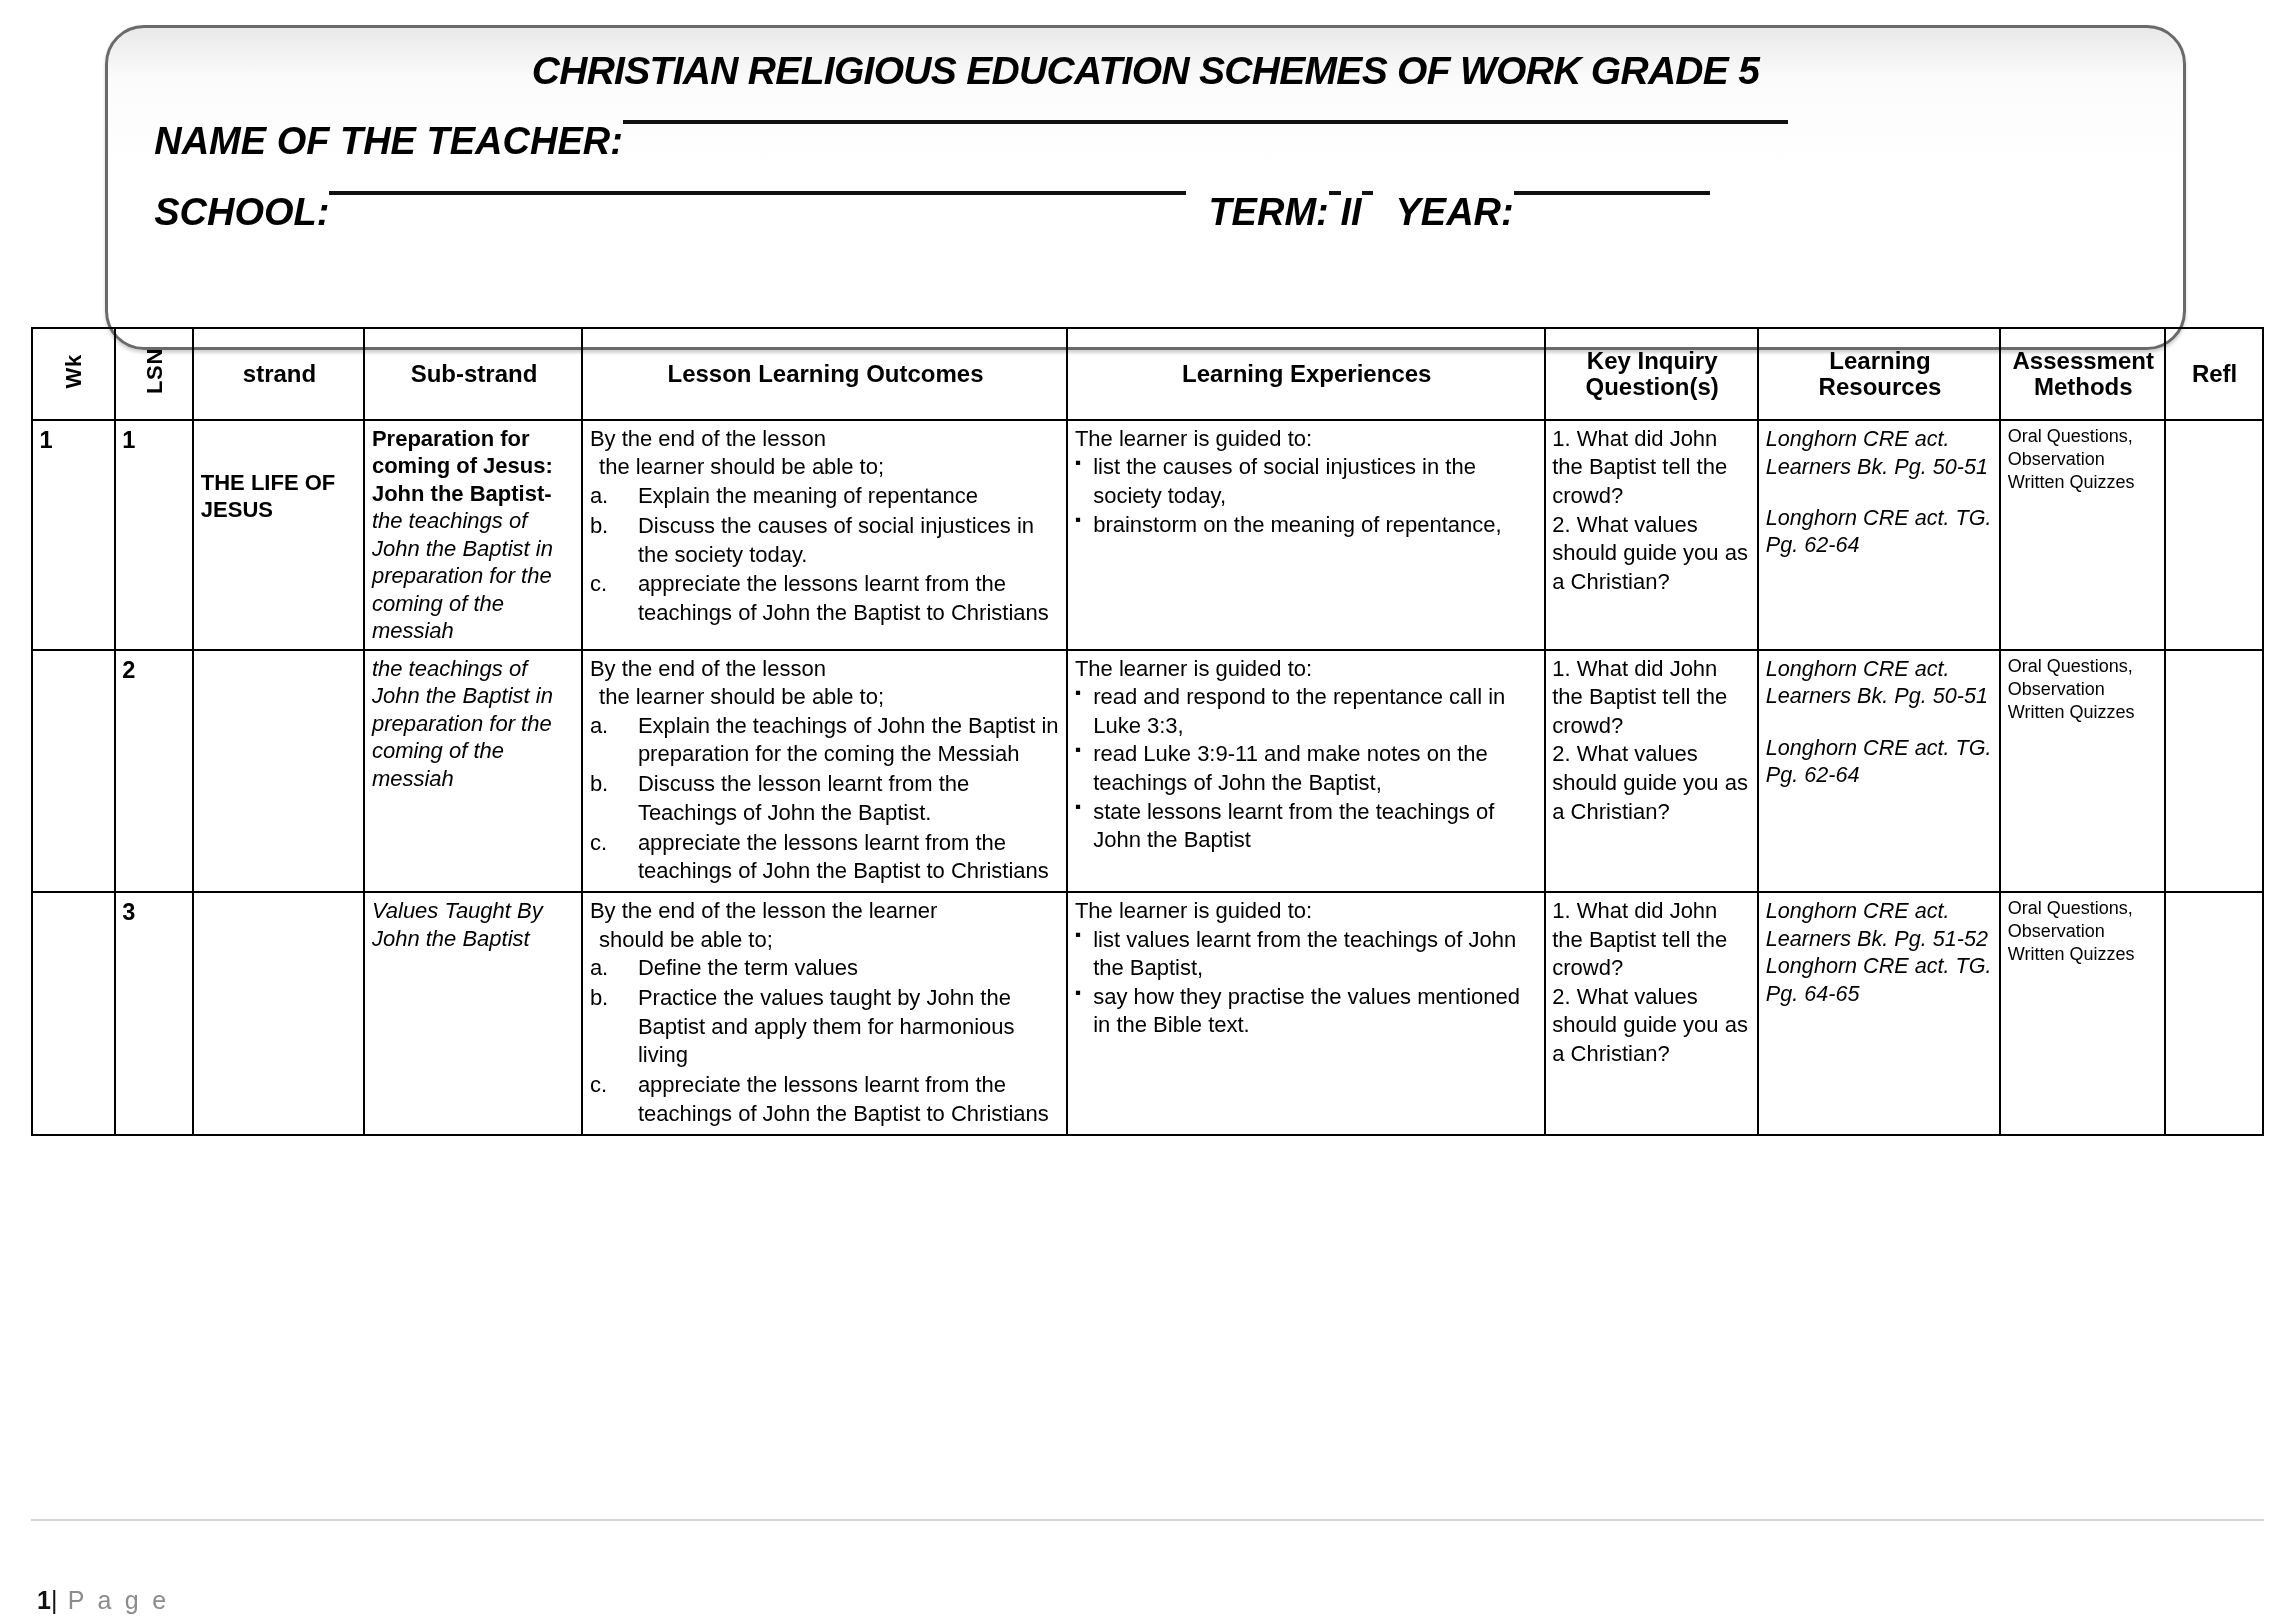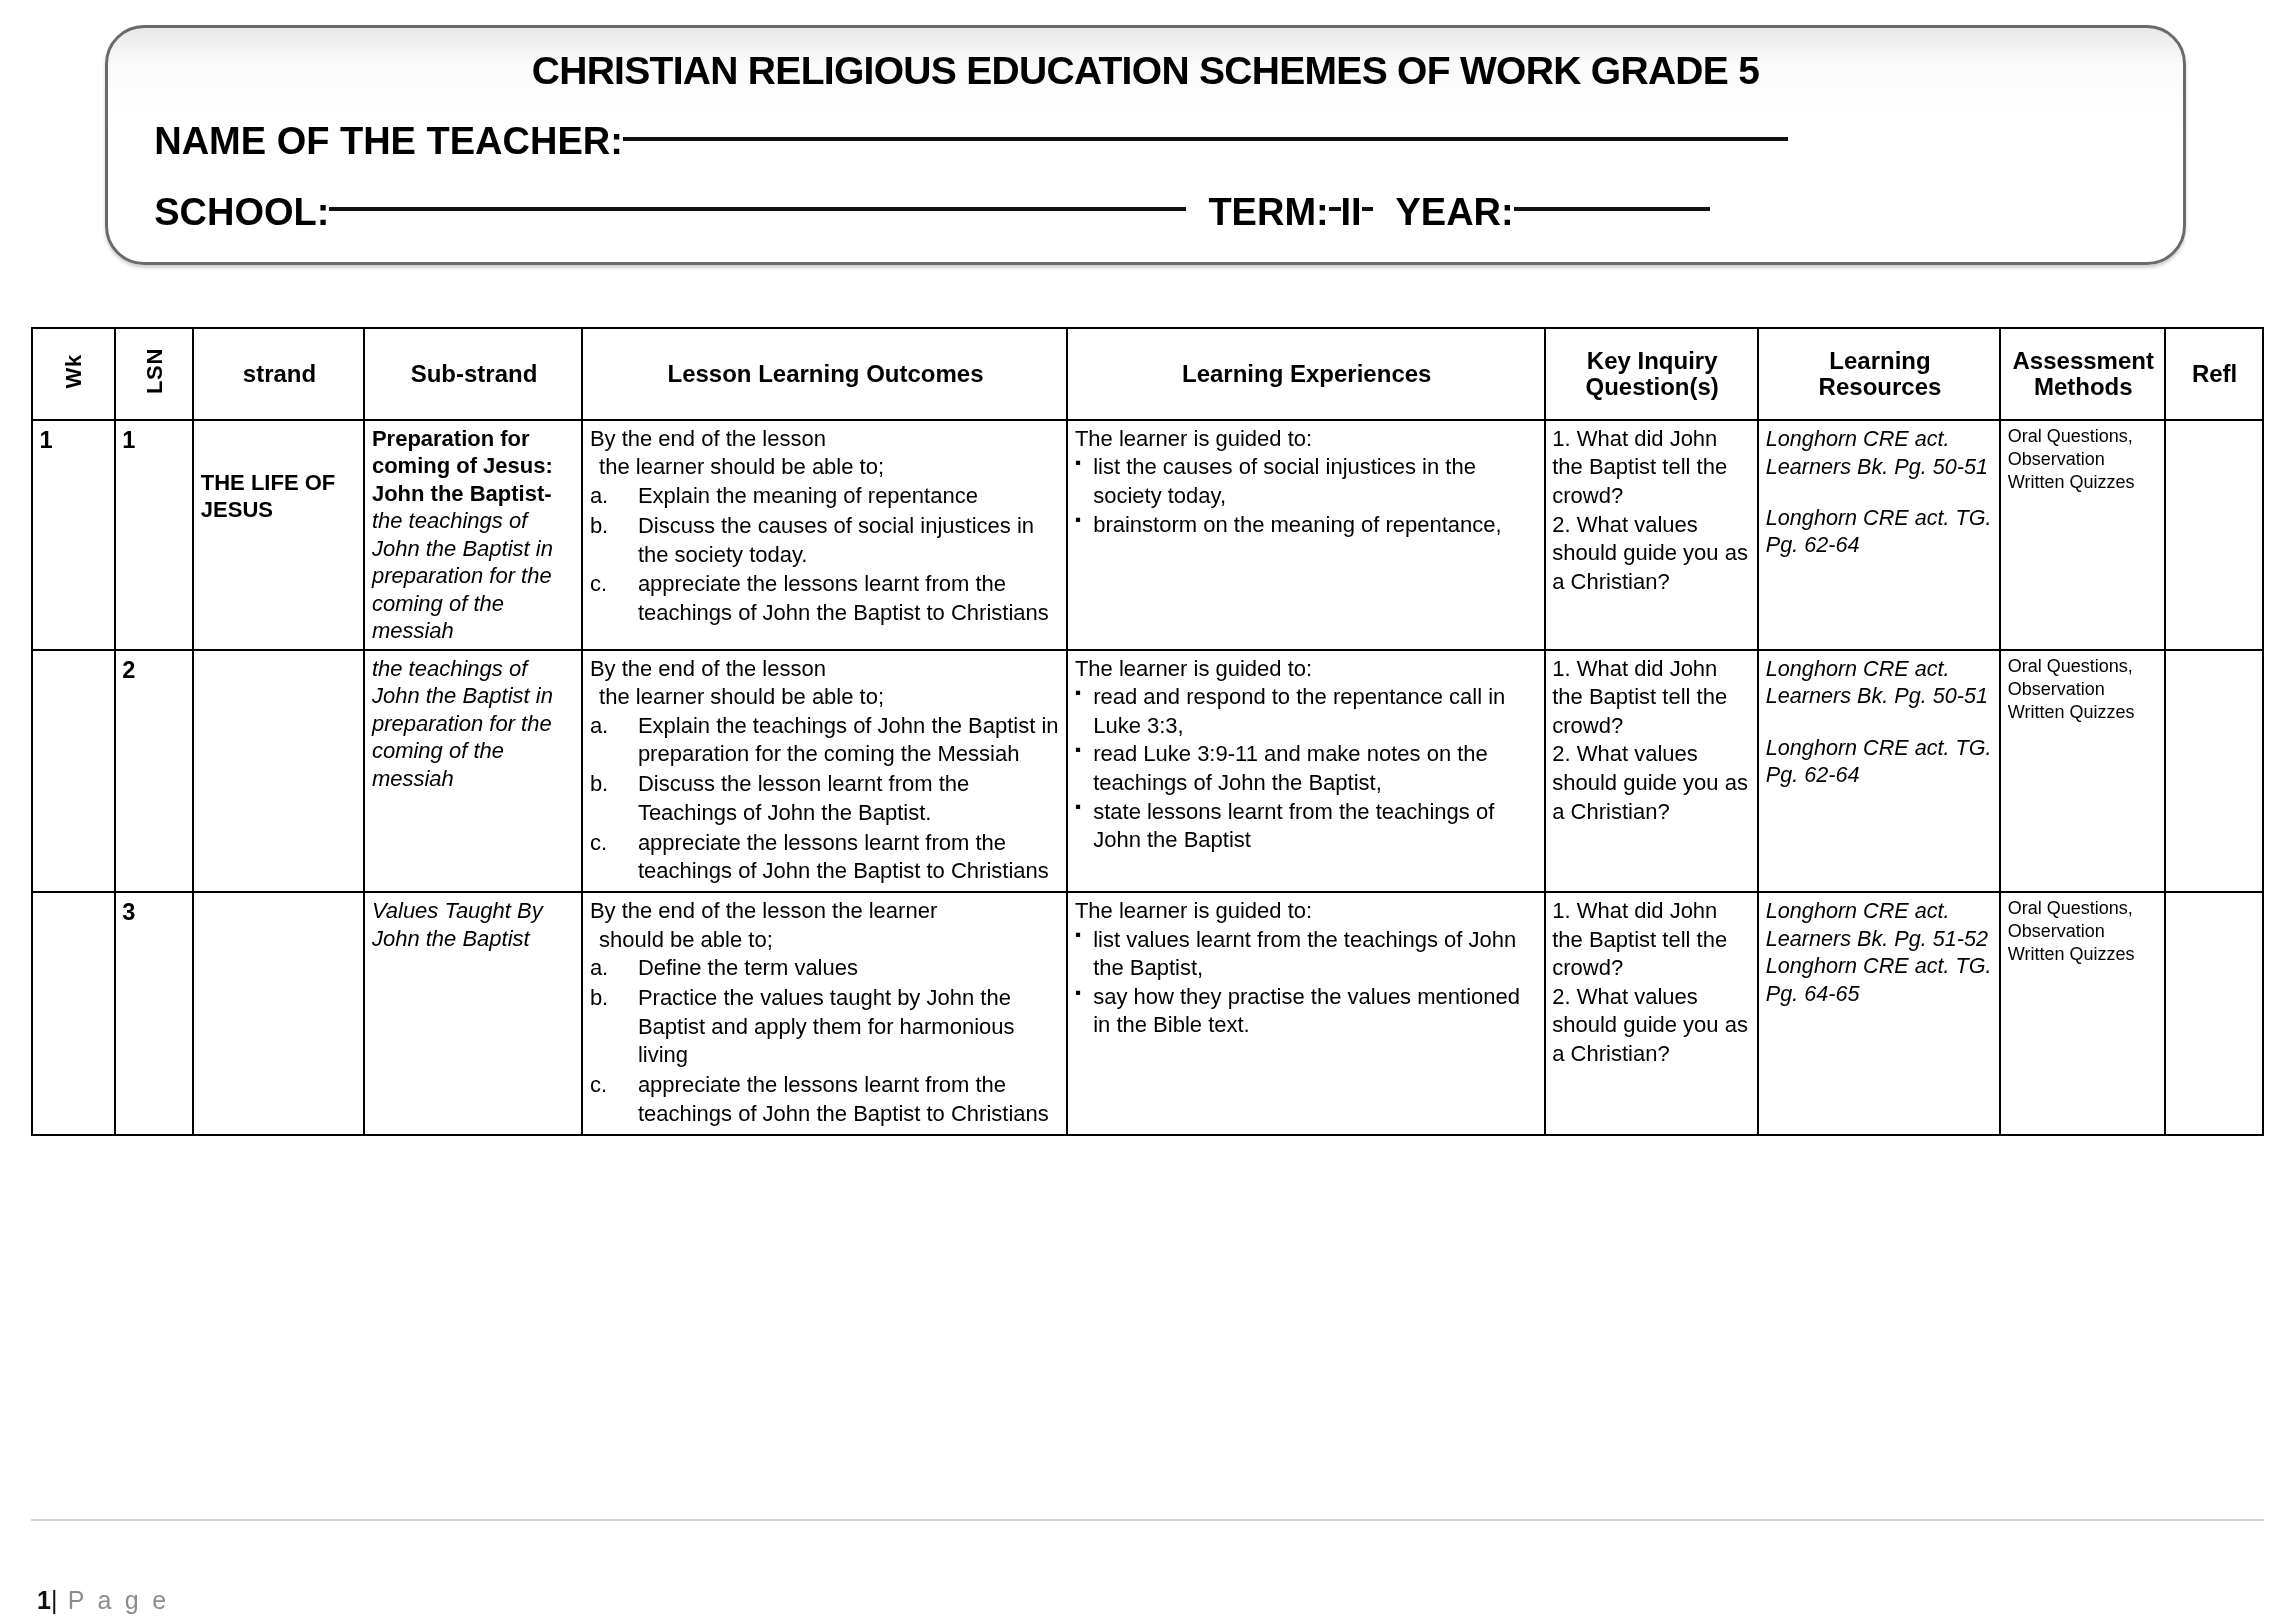--- a/index.html
+++ b/index.html
@@ -12,25 +12,26 @@
     position: relative;
     overflow: hidden;
   }
 
   
   .header-box {
     position: absolute;
     left: 105px;
     top: 25px;
     width: 2081px;
-    height: 240px;
+    height: 325px;
     border: 3.3px solid #6a6a6a;
     border-radius: 39px;
     background: linear-gradient(180deg,#e9e9e9 0%,#fbfbfb 16%,#ffffff 45%,#ffffff 100%);
     box-shadow: 0 2.6px 3.3px rgba(0,0,0,0.18);
+    font-style: italic;
   }
   .hdr-inner {
     position: absolute;
     left: 0; top: 0; right: 0; bottom: 0;
     padding: 11.8px 37px 0 37px;
   }
   .hdr-title {
     font-weight: bold;
     font-size: 39px;
     letter-spacing: -0.7px;
@@ -39,21 +40,21 @@
     margin-top: 9.2px;
     color: #000;
     font-stretch: condensed;
   }
   .hdr-line {
     font-weight: bold;
     font-size: 38px;
     color: #000;
     white-space: nowrap;
     display: flex;
-    align-items: center;
+    align-items: flex-start;
     margin-top: 27.5px;
     padding-left: 9.2px;
   }
   .hdr-line .lbl { flex: 0 0 auto; }
   .rule {
     display: inline-block;
     border-bottom: 4.6px solid #111;
     height: 0;
     margin-bottom: 6.5px;
   }

